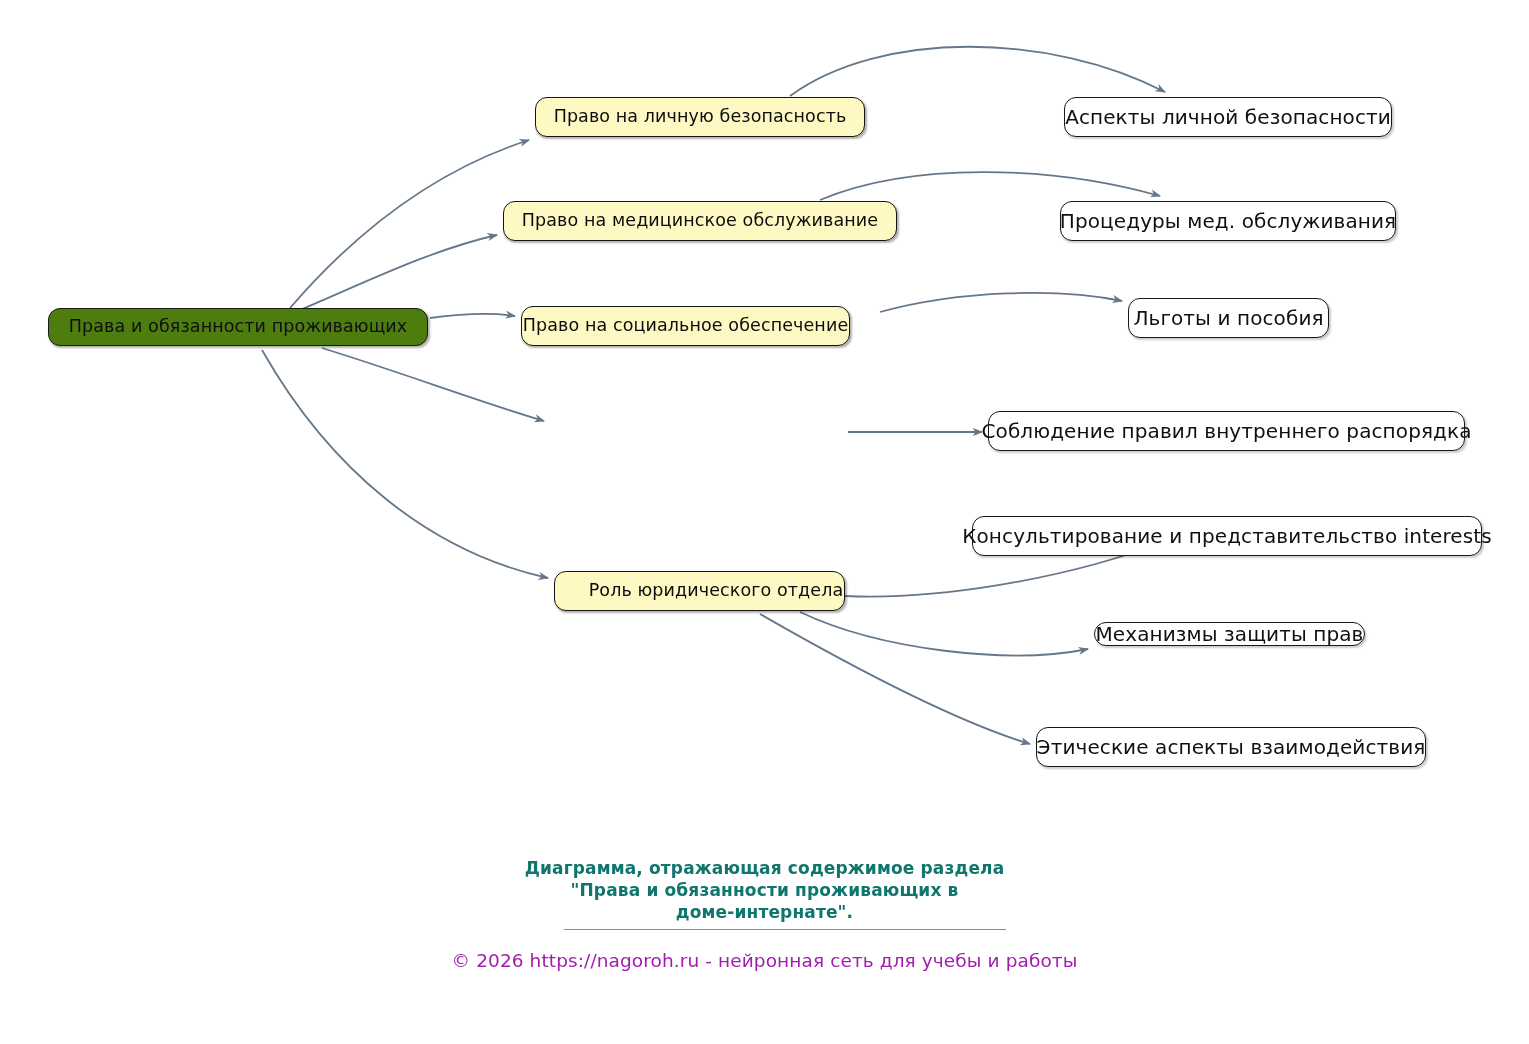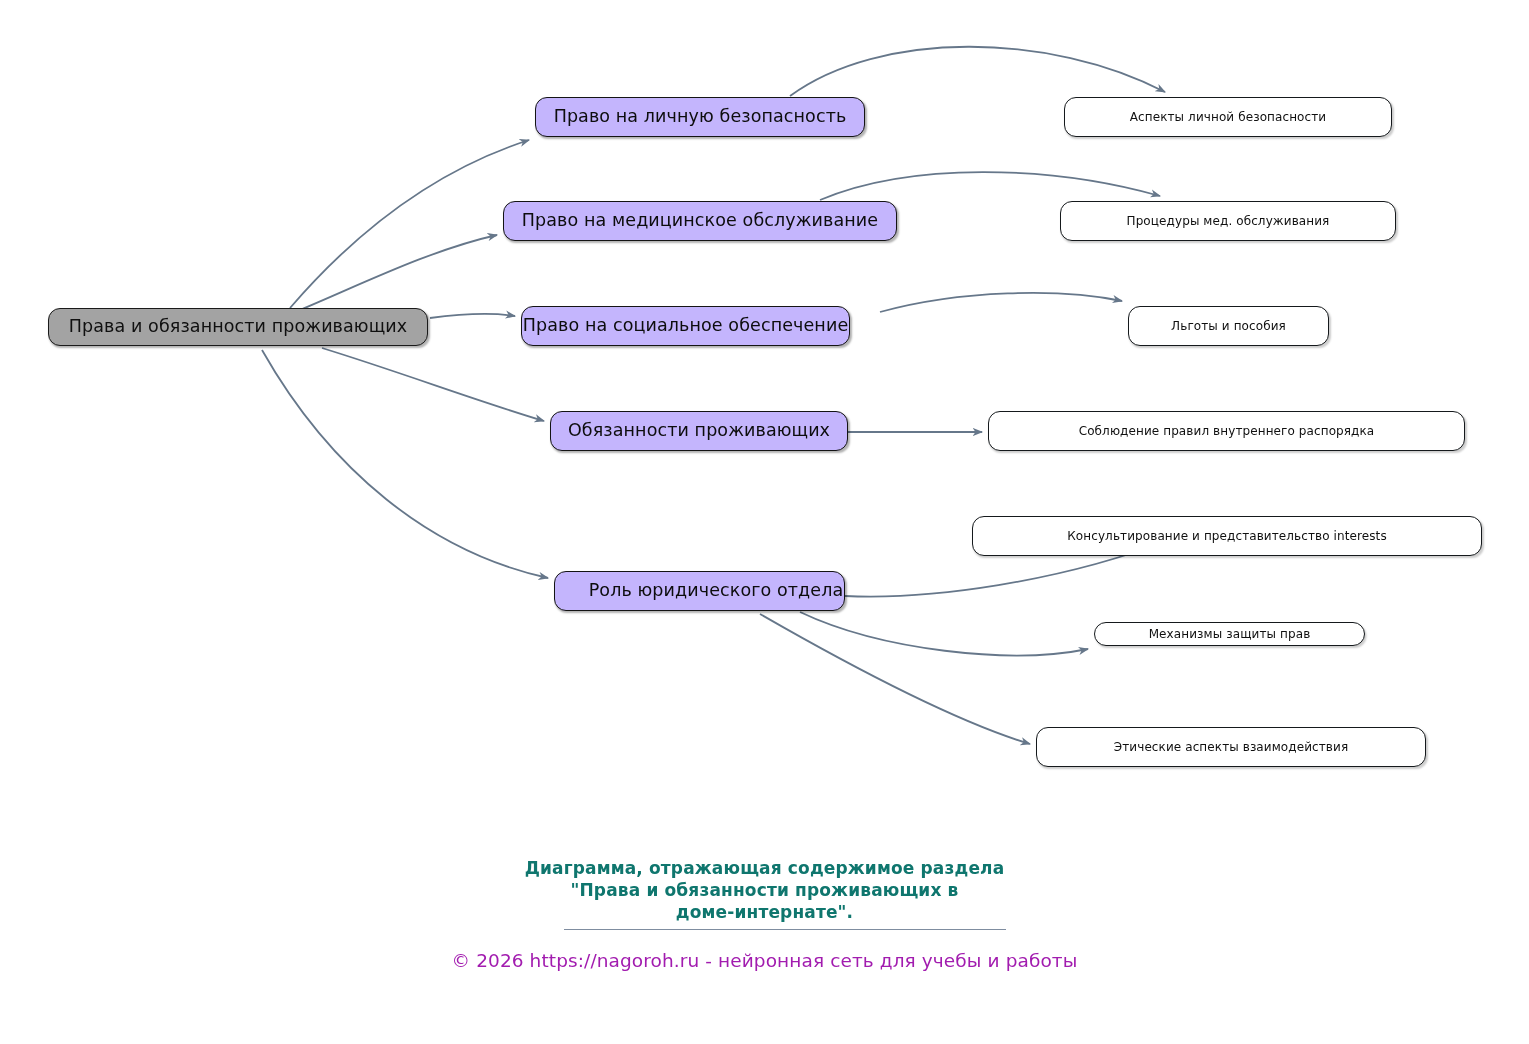--- a/index.html
+++ b/index.html
@@ -31,39 +31,39 @@
     box-sizing: border-box;
     display: flex;
     align-items: center;
     justify-content: center;
     border-radius: 12px;
     white-space: nowrap;
     line-height: 1;
     letter-spacing: 0.1px;
   }
   .node-root {
-    background: #a3a3a3;
+    background: #4d7c0f;
     border: 1.4px solid #1a1a1a;
     color: #101010;
     font-size: 17.5px;
     box-shadow: 1.5px 2px 2px rgba(0,0,0,0.30);
     text-align: right;
   }
   .node-branch {
-    background: #c4b5fd;
+    background: #fef9c3;
     border: 1.4px solid #141414;
     color: #0d0d0d;
     font-size: 17.5px;
     box-shadow: 1.5px 2px 2px rgba(0,0,0,0.30);
   }
   .node-leaf {
     background: #ffffff;
     border: 1.4px solid #15191c;
     color: #101010;
-    font-size: 12px;
+    font-size: 20px;
     box-shadow: 1.5px 2px 2px rgba(0,0,0,0.20);
   }
   .caption {
     position: absolute;
     left: 0;
     width: 1529px;
     text-align: center;
     color: #0f766e;
     font-weight: bold;
     font-size: 17px;
@@ -120,34 +120,31 @@
 
   <div class="node node-branch" style="left:535px; top:97px; width:330px; height:40px;">
     <span>Право на личную безопасность</span>
   </div>
   <div class="node node-branch" style="left:503px; top:201px; width:394px; height:40px;">
     <span>Право на медицинское обслуживание</span>
   </div>
   <div class="node node-branch" style="left:521px; top:306px; width:329px; height:40px;">
     <span>Право на социальное обеспечение</span>
   </div>
-  <div class="node node-branch" style="left:550px; top:411px; width:298px; height:40px;">
-    <span>Обязанности проживающих</span>
-  </div>
   <div class="node node-branch" style="left:554px; top:571px; width:291px; height:40px;padding-left:33px;">
     <span>Роль юридического отдела</span>
   </div>
 
   <div class="node node-leaf" style="left:1064px; top:97px; width:328px; height:40px;">
     <span>Аспекты личной безопасности</span>
   </div>
   <div class="node node-leaf" style="left:1060px; top:201px; width:336px; height:40px;">
     <span>Процедуры мед. обслуживания</span>
   </div>
-  <div class="node node-leaf" style="left:1128px; top:306px; width:201px; height:40px;text-align:center;">
+  <div class="node node-leaf" style="left:1128px; top:298px; width:201px; height:40px;text-align:center;">
     <span>Льготы и пособия</span>
   </div>
   <div class="node node-leaf" style="left:988px; top:411px; width:477px; height:40px;">
     <span>Соблюдение правил внутреннего распорядка</span>
   </div>
   <div class="node node-leaf" style="left:972px; top:516px; width:510px; height:40px;">
     <span>Консультирование и представительство interests</span>
   </div>
   <div class="node node-leaf" style="left:1094px; top:622px; width:271px; height:24px;">
     <span>Механизмы защиты прав</span>

